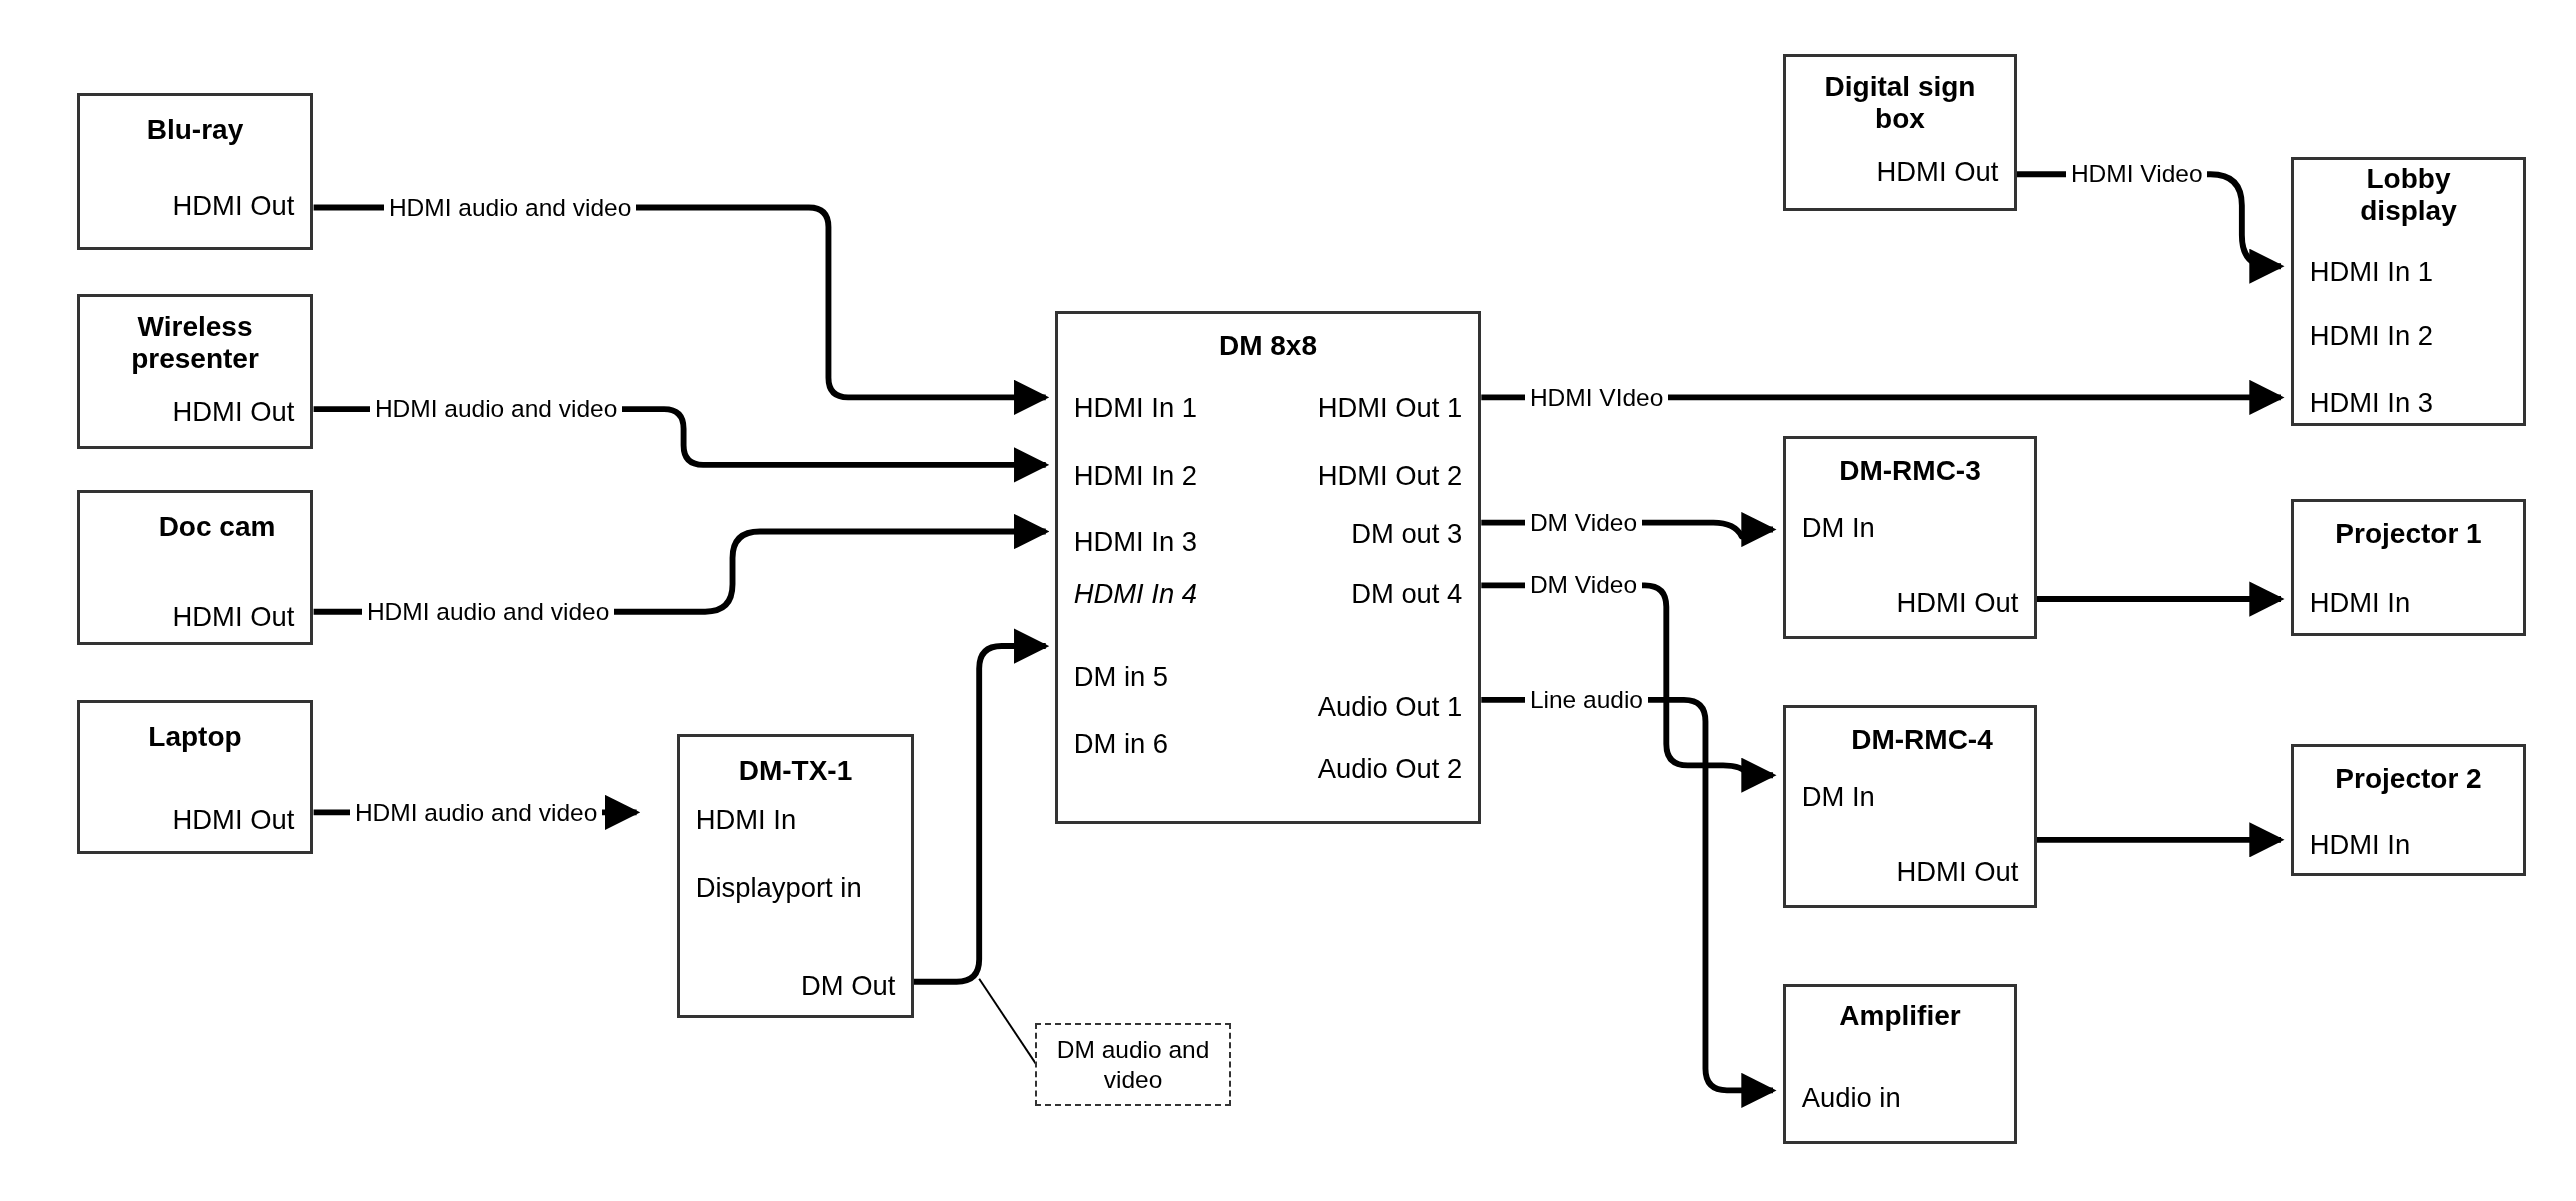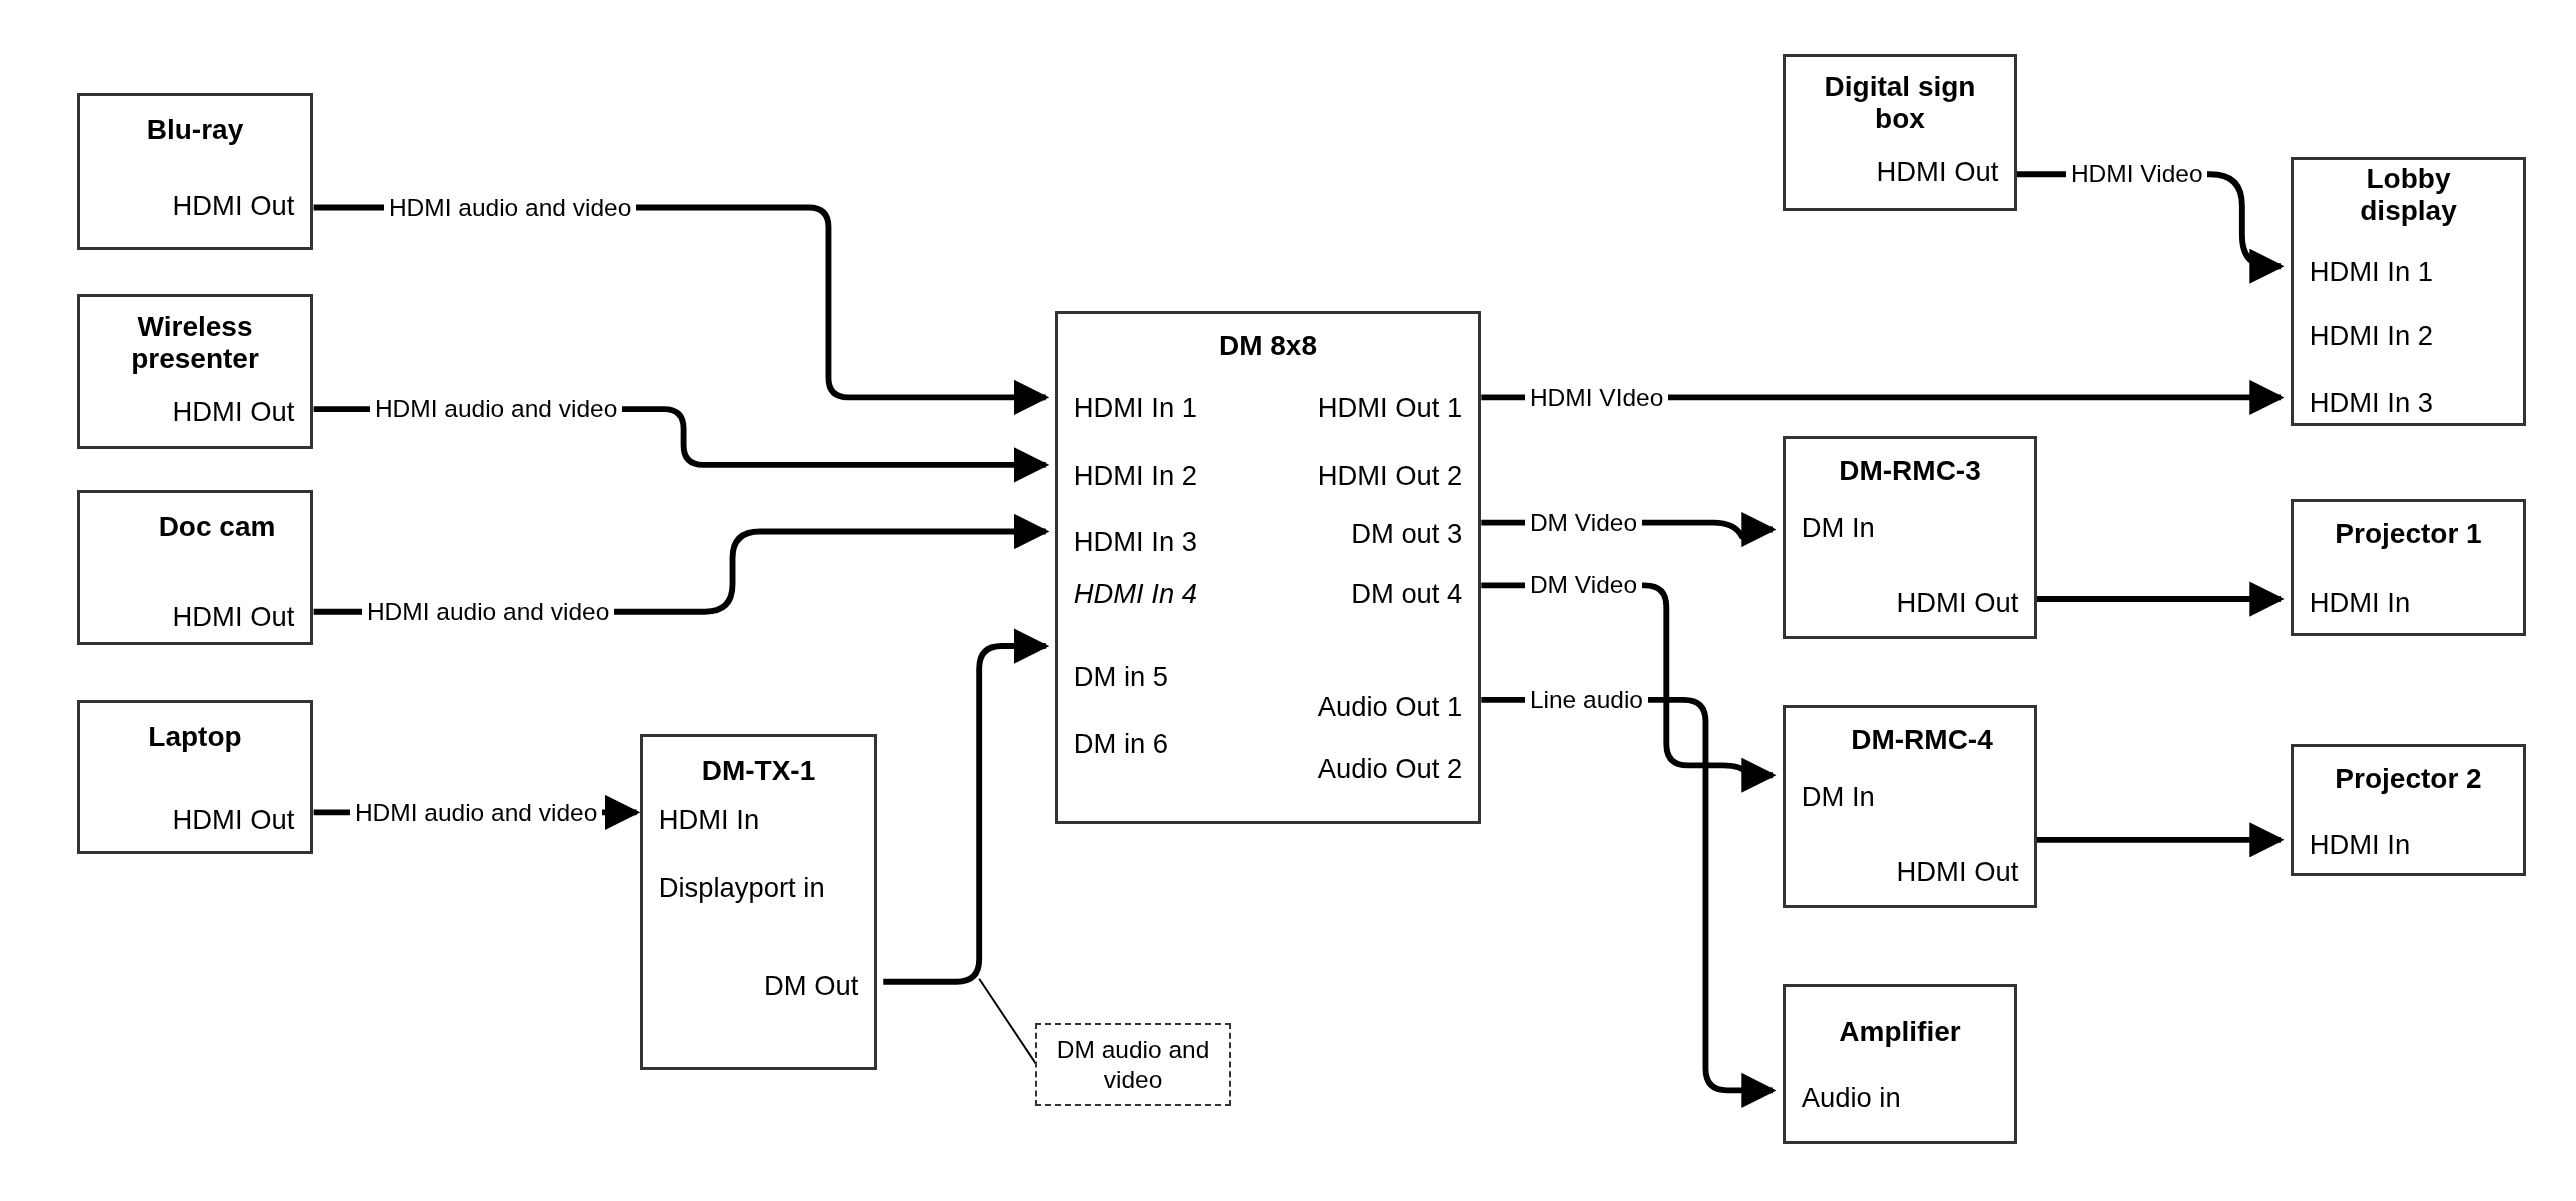--- a/index.html
+++ b/index.html
@@ -143,21 +143,21 @@
   <div class="node" style="left:77px; top:490px; width:236px; height:155px;">
     <div class="title" style="margin-top:17.6px;padding-left:44px;">Doc cam</div>
     <div class="port right" style="top:110px;">HDMI Out</div>
   </div>
 
   <div class="node" style="left:77px; top:700px; width:236px; height:154px;">
     <div class="title" style="margin-top:17.6px;">Laptop</div>
     <div class="port right" style="top:103px;">HDMI Out</div>
   </div>
 
-  <div class="node" style="left:640px; top:734px; width:237px; height:336px;">
+  <div class="node" style="left:677px; top:734px; width:237px; height:284px;">
     <div class="title" style="margin-top:17.6px;">DM-TX-1</div>
     <div class="port left" style="top:69px;">HDMI In</div>
     <div class="port left" style="top:137px;">Displayport in</div>
     <div class="port right" style="top:235px;">DM Out</div>
   </div>
 
   <div class="node" style="left:1055px; top:311px; width:426px; height:513px;">
     <div class="title" style="margin-top:15.7px;">DM 8x8</div>
 
     <div class="port left" style="top:80px;">HDMI In 1</div>
@@ -187,21 +187,21 @@
     <div class="port right" style="top:150px;">HDMI Out</div>
   </div>
 
   <div class="node" style="left:1783px; top:705px; width:254px; height:203px;padding-left:24px;">
     <div class="title" style="margin-top:15.7px;">DM-RMC-4</div>
     <div class="port left" style="top:75px;">DM In</div>
     <div class="port right" style="top:150px;">HDMI Out</div>
   </div>
 
   <div class="node" style="left:1783px; top:984px; width:234px; height:160px;">
-    <div class="title" style="margin-top:29px;">Amplifier</div>
+    <div class="title" style="margin-top:13px;">Amplifier</div>
     <div class="port left" style="top:97px;">Audio in</div>
   </div>
 
   <div class="node" style="left:2291px; top:157px; width:235px; height:269px;">
     <div class="title" style="margin-top:3px;">Lobby</div>
     <div class="title">display</div>
     <div class="port left" style="top:98px;">HDMI In 1</div>
     <div class="port left" style="top:162px;">HDMI In 2</div>
     <div class="port left" style="top:229px;">HDMI In 3</div>
   </div>

